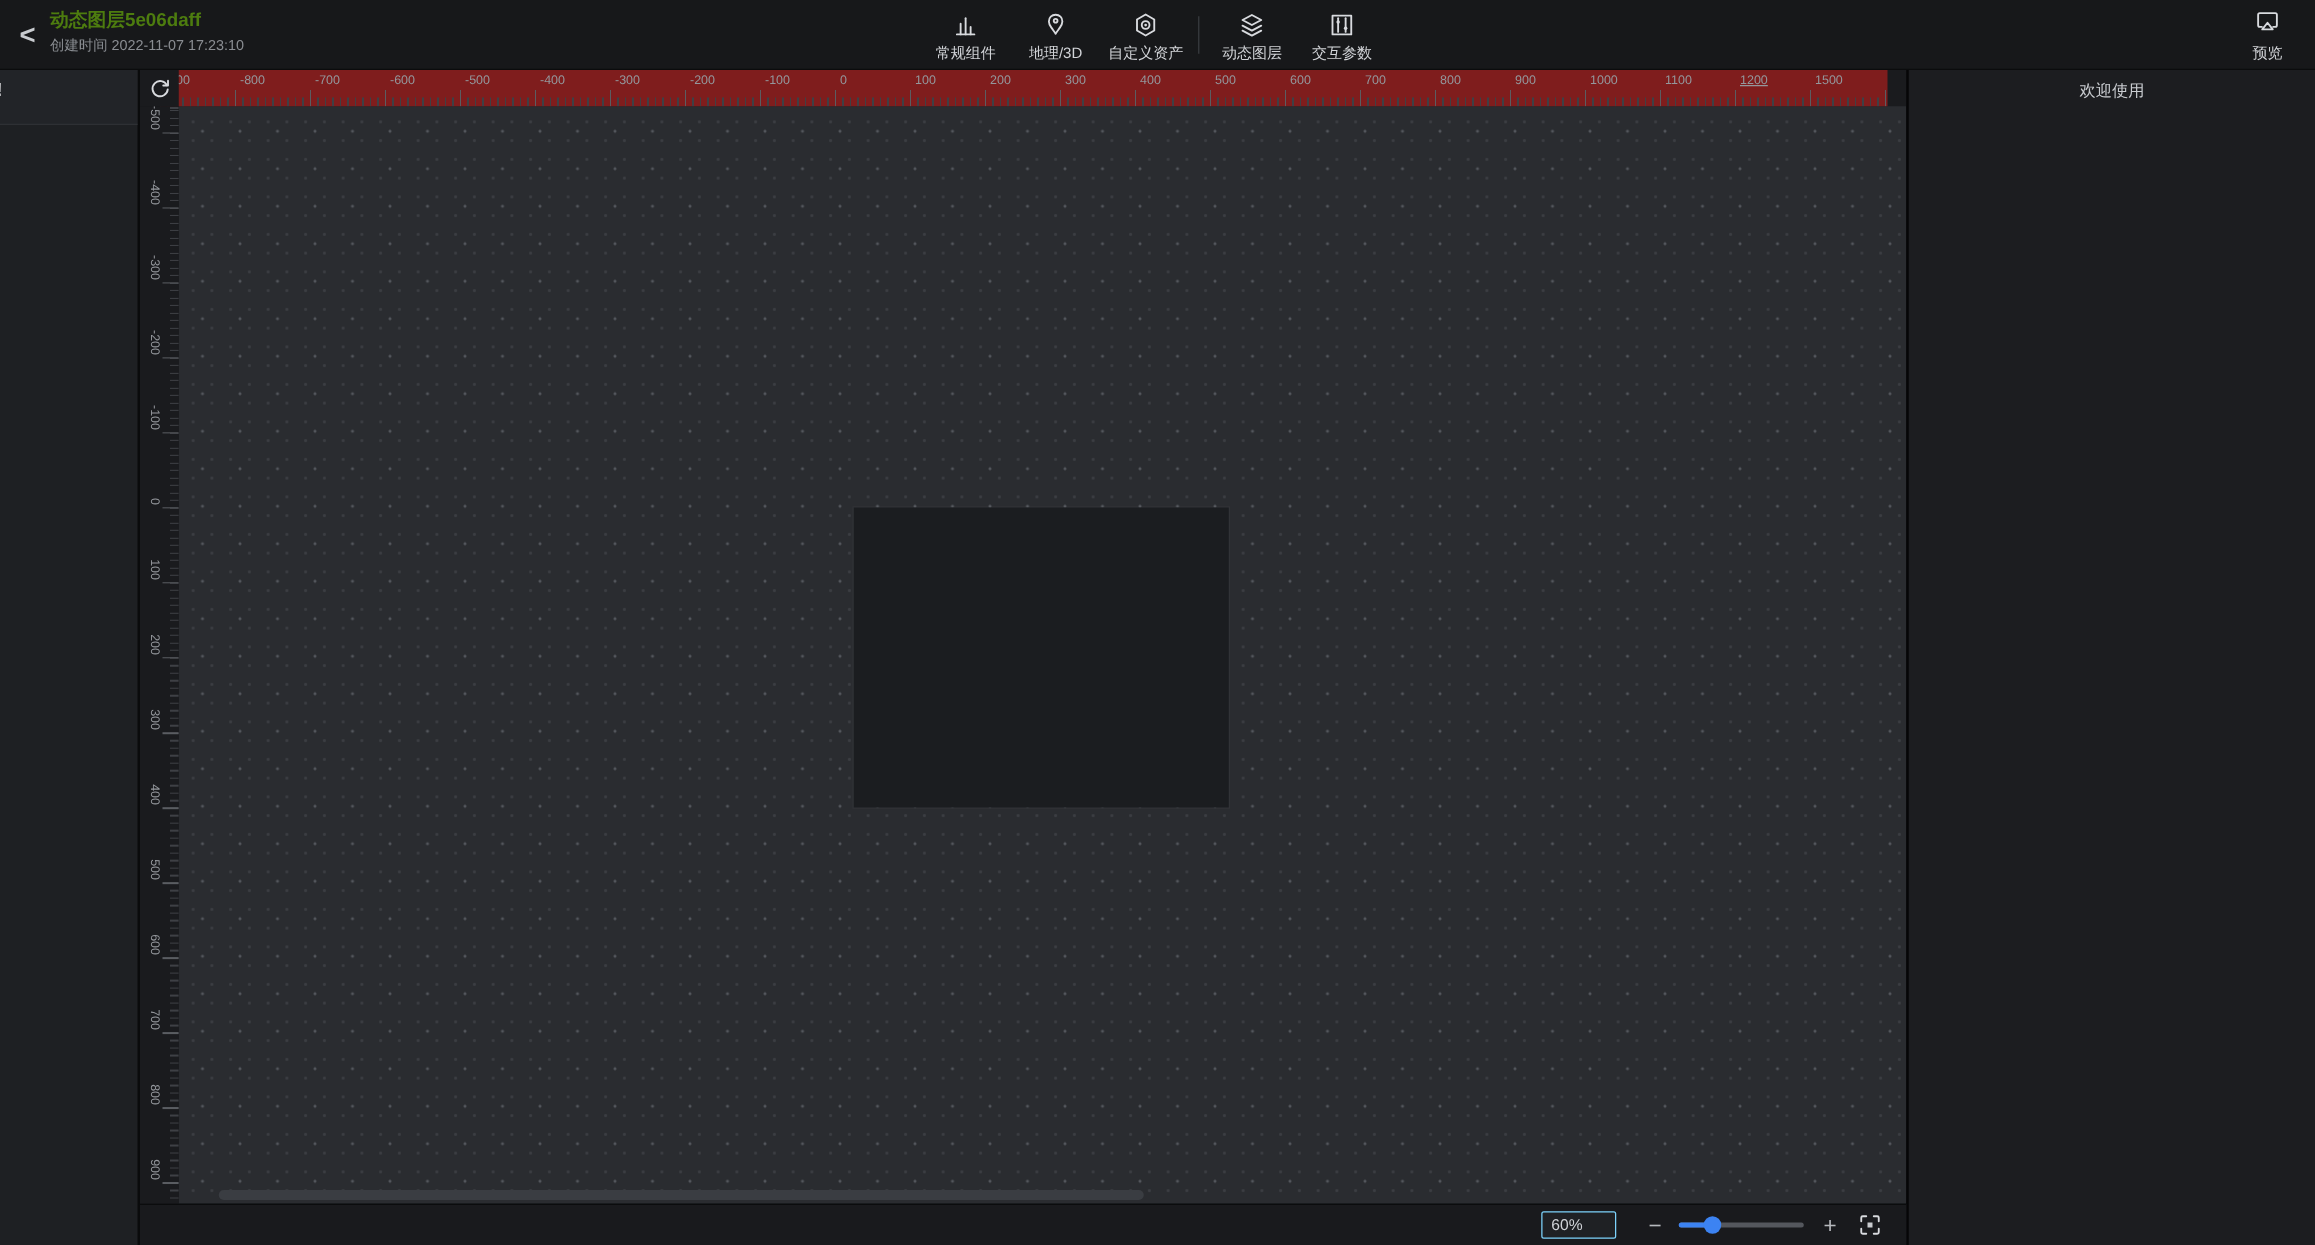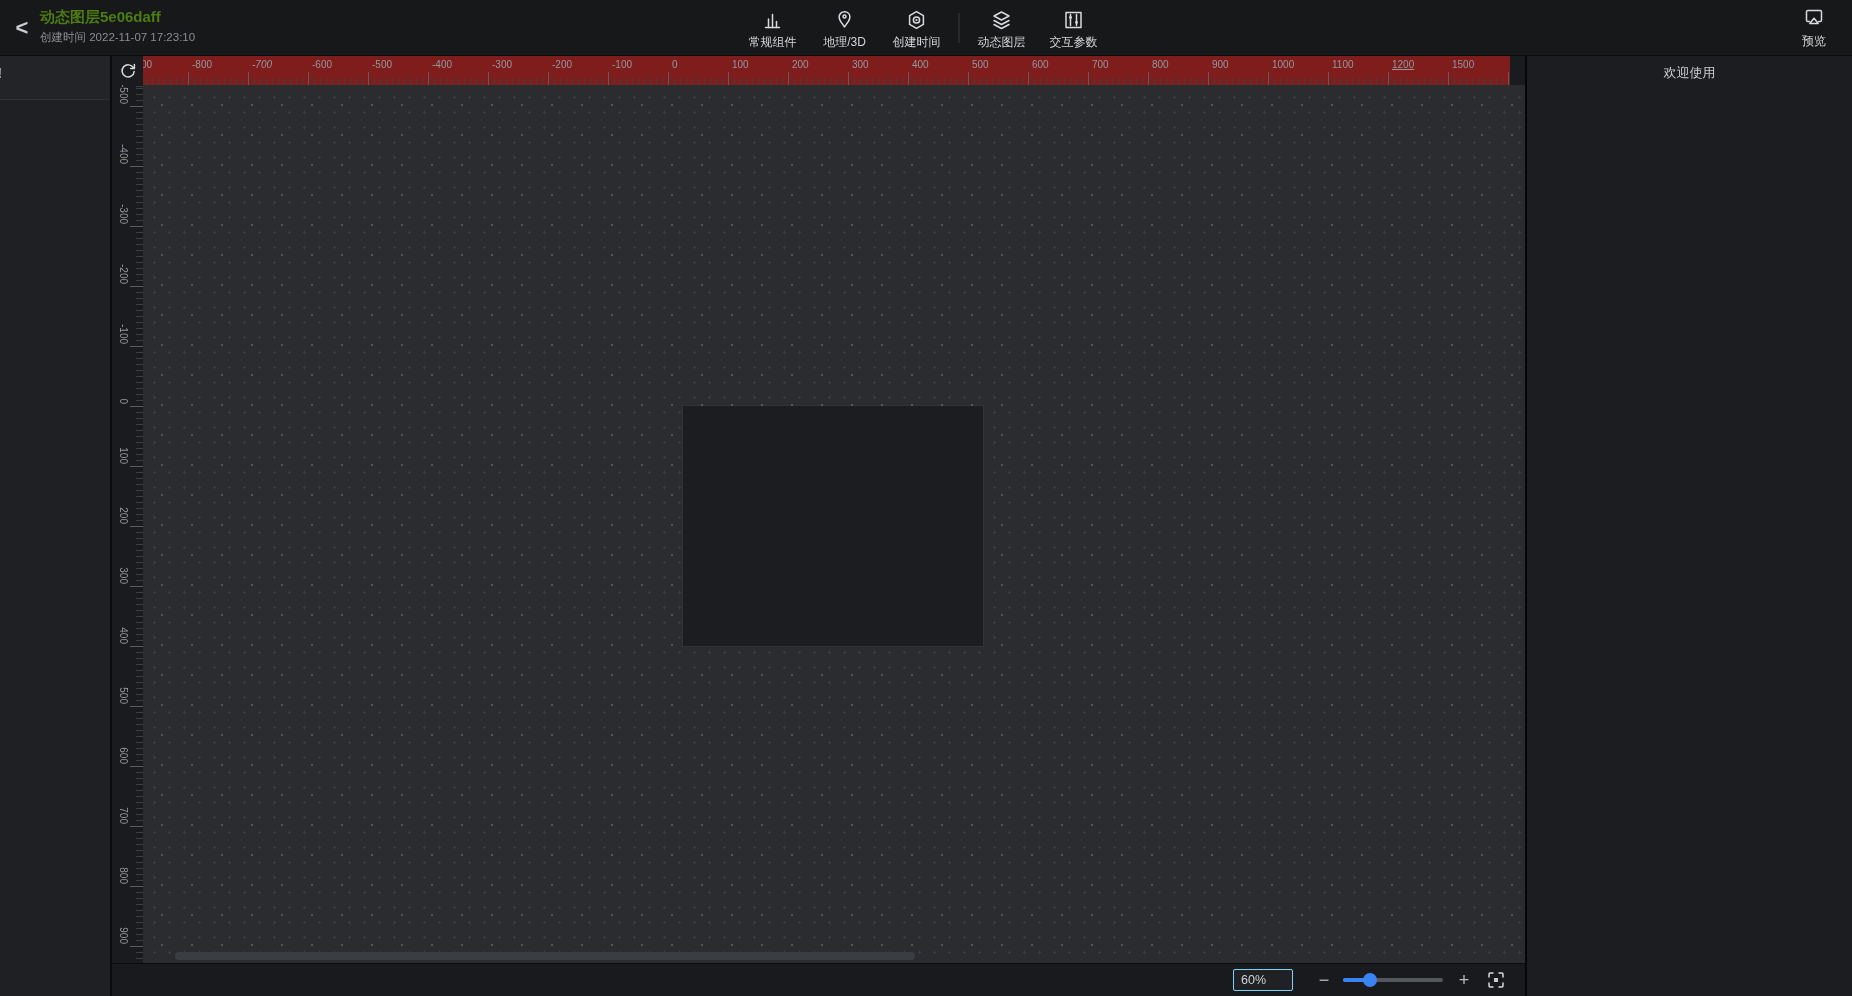--- a/index.html
+++ b/index.html
@@ -106,21 +106,21 @@
         <span class="t-label">地理/3D</span>
       </div>
       <div class="tool-item">
         <span class="t-icon">
           <svg class="ic" width="22" height="22" viewBox="0 0 22 22">
             <path d="M11 2.6l6.9 4v8.8l-6.9 4-6.9-4V6.6z"></path>
             <circle cx="11" cy="11" r="3.1"></circle>
             <circle cx="11" cy="11" r="1.1" fill="#d8dade" stroke="none"></circle>
           </svg>
         </span>
-        <span class="t-label">创建时间</span>
+        <span class="t-label">自定义资产</span>
       </div>
 
       <div class="tool-divider"></div>
 
       <div class="tool-item">
         <span class="t-icon">
           <svg class="ic" width="22" height="22" viewBox="0 0 22 22">
             <path d="M11 3l7.5 4L11 11 3.5 7z"></path>
             <path d="M3.5 11.5L11 15.5l7.5-4"></path>
             <path d="M3.5 15.5L11 19.5l7.5-4"></path>
@@ -166,21 +166,21 @@
         <path d="M16.4 3.6v3.8h-3.8"></path>
       </svg>
     </div>
 
     <div id="h-ruler">
       <div class="ticks-minor"></div>
       <div class="ticks-major"></div>
       <div id="h-ruler-labels">
           <span class="h-ruler-label" style="left: 4px;">-900</span>
           <span class="h-ruler-label" style="left: 64px;">-800</span>
-          <span class="h-ruler-label" style="left: 124px; font-style: italic;">-700</span>
+          <span class="h-ruler-label" style="left: 124px;">-700</span>
           <span class="h-ruler-label" style="left: 184px;">-600</span>
           <span class="h-ruler-label" style="left: 244px;">-500</span>
           <span class="h-ruler-label" style="left: 304px;">-400</span>
           <span class="h-ruler-label" style="left: 364px;">-300</span>
           <span class="h-ruler-label" style="left: 424px;">-200</span>
           <span class="h-ruler-label" style="left: 484px;">-100</span>
           <span class="h-ruler-label" style="left: 544px;">0</span>
           <span class="h-ruler-label" style="left: 604px;">100</span>
           <span class="h-ruler-label" style="left: 664px;">200</span>
           <span class="h-ruler-label" style="left: 724px;">300</span>

